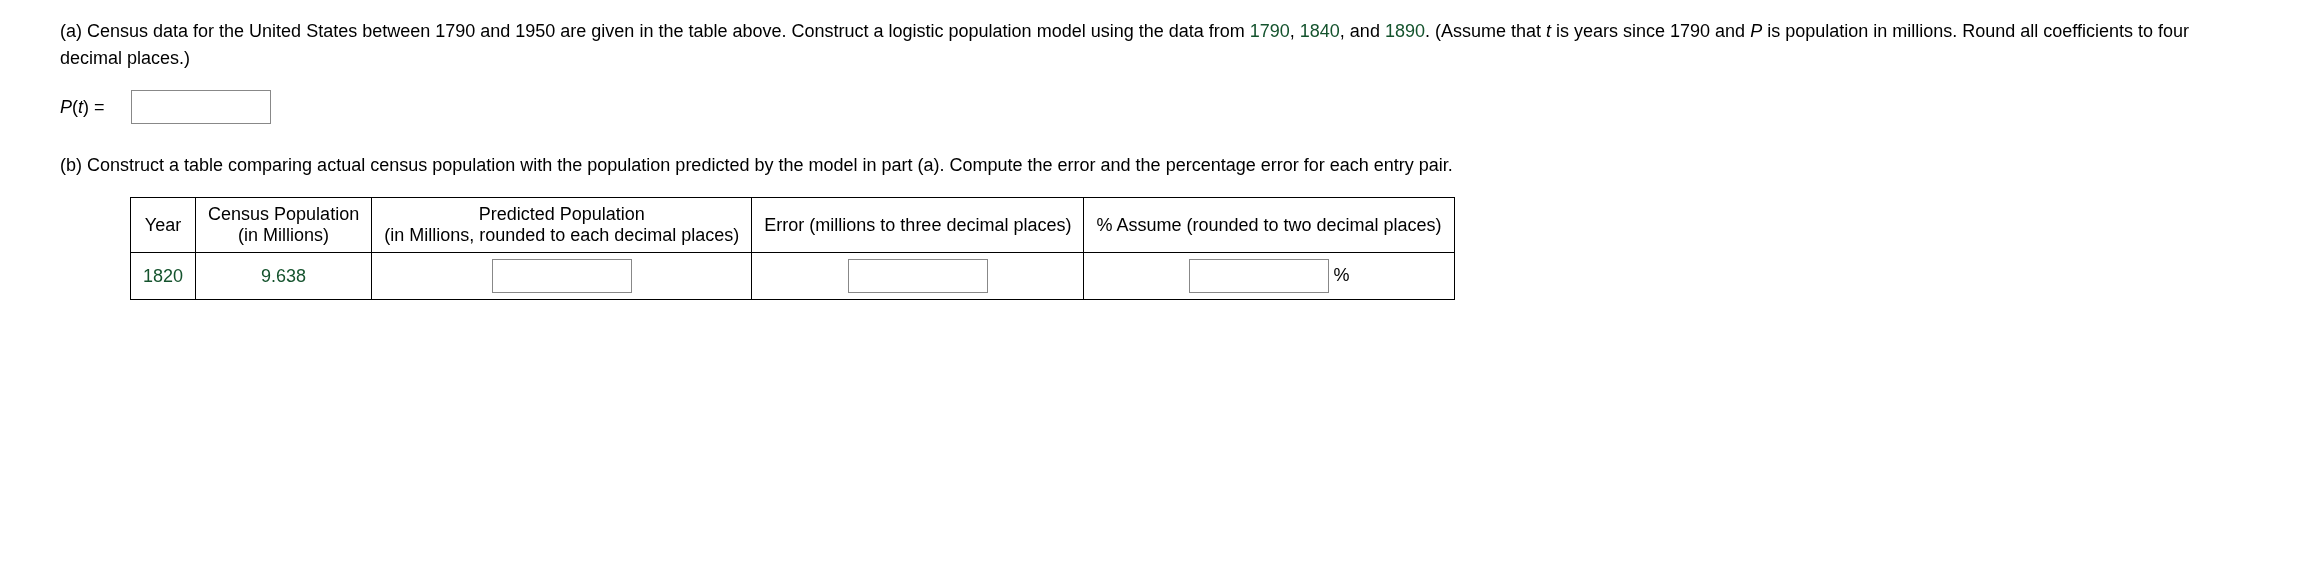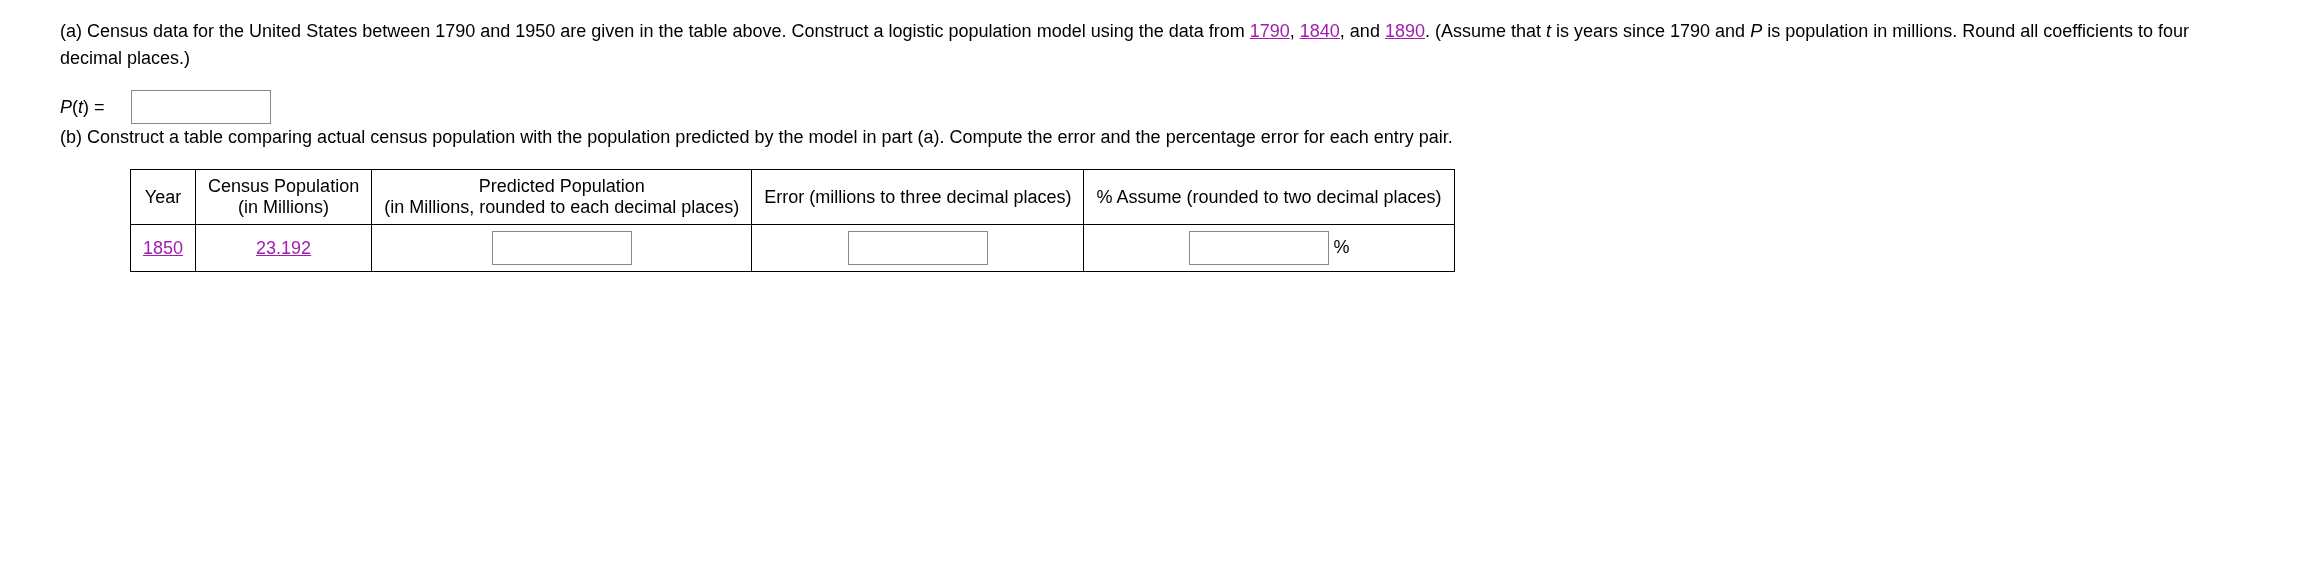--- a/index.html
+++ b/index.html
@@ -8,30 +8,30 @@
       color: #000;
       padding: 18px 60px;
       margin: 0;
       background: #fff;
     }
     p {
       margin: 0 0 18px 0;
       line-height: 1.5;
     }
     .red {
-      color: #a21caf;
-      text-decoration: underline;
+      color: #14532d;
     }
     .italic {
       font-style: italic;
     }
     .formula-row {
       display: flex;
       align-items: center;
       gap: 26px;
+      margin-bottom: 28px;
     }
     input[type="text"] {
       border: 1px solid #888;
       height: 28px;
       padding: 2px 4px;
       font-size: 16px;
     }
     .formula-input {
       width: 130px;
       height: 34px;
@@ -81,20 +81,20 @@
       <th style="white-space:pre-line;">Census Population
 (in Millions)</th>
       <th style="white-space:pre-line;">Predicted Population
 (in Millions, rounded to each decimal places)</th>
       <th>Error (millions to three decimal places)</th>
       <th>% Assume (rounded to two decimal places)</th>
     </tr>
   </thead>
   <tbody>
     <tr>
-      <td class="red">1850</td>
-      <td class="red">23.192</td>
+      <td class="red">1820</td>
+      <td class="red">9.638</td>
       <td><input type="text" class="cell-input" style=""></td>
       <td><input type="text" class="cell-input" style=""></td>
       <td class="pct-cell"><input type="text" class="cell-input" style=""> <span>%</span></td>
     </tr>
   </tbody>
 </table>
 
 </body></html>

